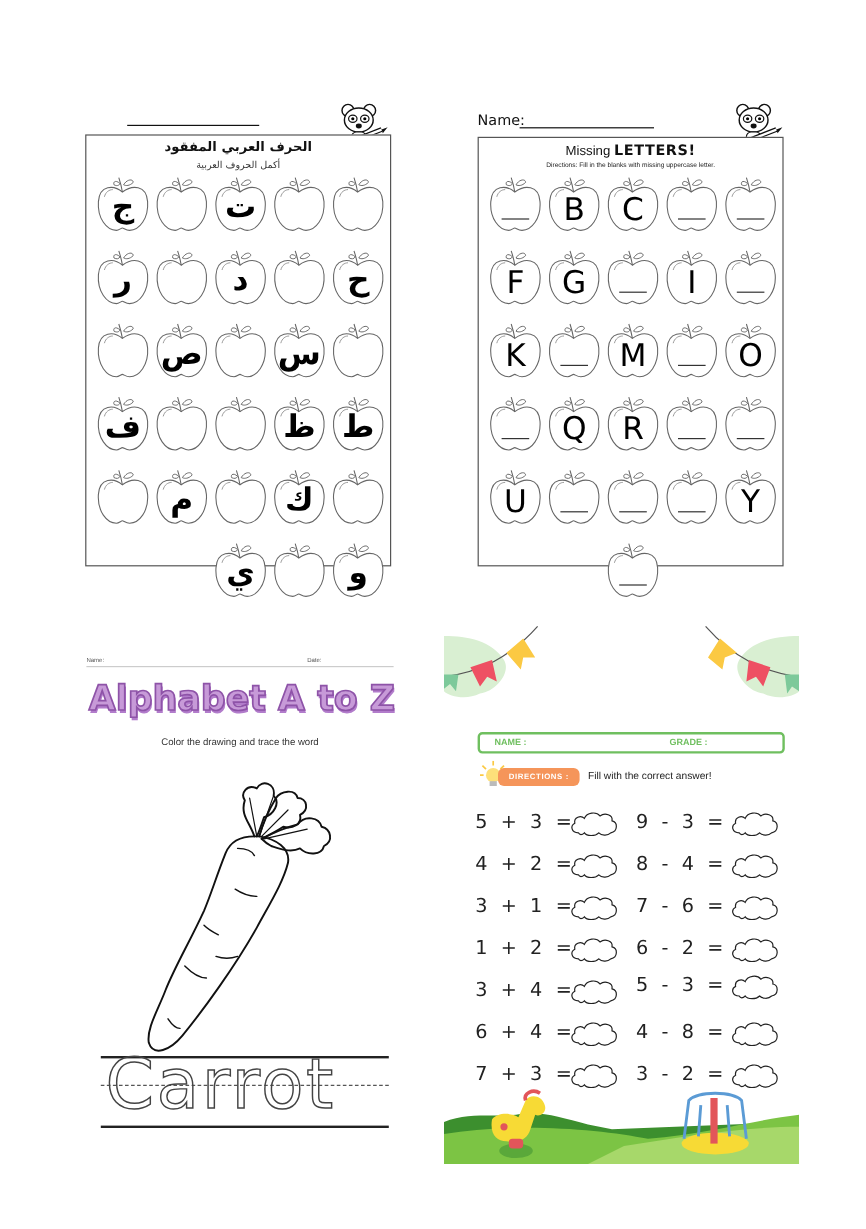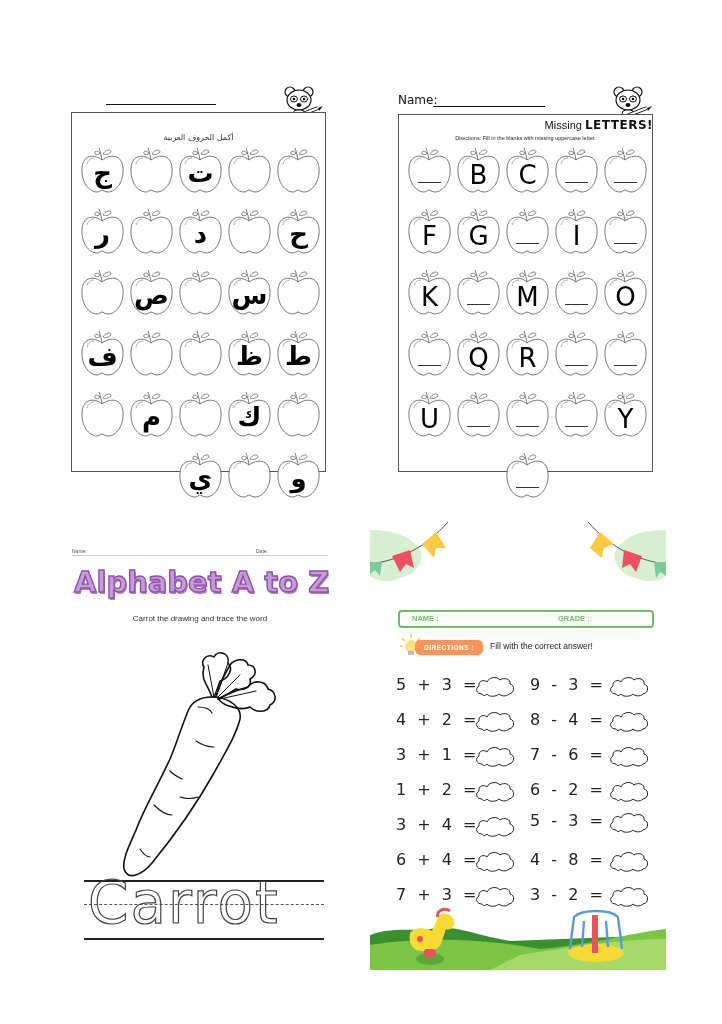--- a/index.html
+++ b/index.html
@@ -19,21 +19,21 @@
   .apple .blank { position: absolute; left: 12px; right: 12px; top: 36px; border-bottom: 1.4px solid #333; }
 
   
   .ar-name-label { font-family: "DejaVu Sans", sans-serif; font-weight: bold; font-size: 18px; direction: rtl; margin-top: 25px; }
   .name-line { position: absolute; border-bottom: 1.2px solid #111; }
   .ar-title { font-family: "DejaVu Sans", sans-serif; font-weight: bold; font-size: 11px; direction: rtl; text-align: center; }
   .ar-sub { font-family: "DejaVu Sans", sans-serif; font-size: 8px; direction: rtl; text-align: center; color: #333; }
 
   
   .en-name-label { font-family: "DejaVu Sans", sans-serif; font-size: 12px; }
-  .missing-title { text-align: right; font-size: 11px; }
+  .missing-title { text-align: center; font-size: 11px; }
   .missing-title .big { font-family: "DejaVu Sans", sans-serif; font-weight: bold; font-size: 12px; letter-spacing: 0.5px; }
   .directions-small { text-align: center; font-size: 5.5px; color: #222; }
 
   
   .alpha-head-label { font-size: 5px; color: #555; }
   .alpha-title { font-family: "DejaVu Sans", sans-serif; font-weight: bold; font-size: 29px; color: #c79ad8; letter-spacing: 0px;
     -webkit-text-stroke: 1.4px #8e53a8; text-shadow: 1px 2px 0 #b27ccb; white-space: nowrap; }
   .alpha-sub { font-size: 8px; color: #333; text-align: center; }
   .trace-word { font-family: "DejaVu Sans", sans-serif; font-size: 58px; color: transparent; -webkit-text-stroke: 1.2px #444;
     letter-spacing: 2px; line-height: 58px; }
@@ -73,20 +73,21 @@
     <ellipse cx="21" cy="21" rx="2.5" ry="2" fill="#111"></ellipse>
     <rect x="15" y="26" width="12" height="12" rx="4" fill="#fff" stroke="#111"></rect>
     <line x1="4" y1="38" x2="40" y2="24" stroke="#111" stroke-width="4"></line>
     <line x1="4" y1="38" x2="40" y2="24" stroke="#fff" stroke-width="2"></line>
     <path d="M40 24 L45 22 L41 27 Z" fill="#111"></path>
     <line x1="18" y1="38" x2="17" y2="48" stroke="#111"></line>
       <line x1="25" y1="38" x2="26" y2="48" stroke="#111"></line>
   </svg>
 
   <div class="frame" style="left:71px;top:112px;width:255px;height:360px;"></div>
+  <div class="abs ar-title" style="left:71px;top:116px;width:255px;">الحرف العربي المفقود</div>
   <div class="abs ar-sub" style="left:71px;top:133px;width:255px;">أكمل الحروف العربية</div>
 
   <div class="apple-grid" id="arabic-grid" style="left:79px;top:146px;direction:ltr;">
       <div class="apple">
         <svg viewBox="0 0 47 48">
           <path d="M23 14 C16 8 4 8 3 22 C2 36 10 46 18 46 C20 46 22 44 23 44 C24 44 26 46 29 46 C37 46 45 36 44 22 C43 8 31 8 23 14 Z" fill="#fff" stroke="#666" stroke-width="0.9"></path>
           <path d="M8 18 C9 14 12 12 15 12" fill="none" stroke="#888" stroke-width="0.7"></path>
           <path d="M23 14 C22 8 21 5 20 2" fill="none" stroke="#666" stroke-width="0.9"></path>
           <path d="M24 8 C27 3 32 3 32 6 C29 9 26 9 24 8 Z M21 7 C18 4 15 5 16 8 C18 9 20 9 21 7 Z" fill="#fff" stroke="#666" stroke-width="0.8"></path>
         </svg>
@@ -585,21 +586,21 @@
         <div class="blank"></div>
       </div>
     </div>
 </div>
 
 <div class="sheet" style="left:0;top:520px;width:360px;height:460px;">
   <div class="abs alpha-head-label" style="left:72px;top:28px;">Name:</div>
   <div class="abs alpha-head-label" style="left:256px;top:28px;">Date:</div>
   <div class="abs" style="left:72px;top:35px;width:256px;border-bottom:1px solid #ccc;"></div>
   <div class="abs alpha-title" style="left:74px;top:45px;">Alphabet A to Z</div>
-  <div class="abs alpha-sub" style="left:72px;top:94px;width:256px;">Carrot the drawing and trace the word</div>
+  <div class="abs alpha-sub" style="left:72px;top:94px;width:256px;">Color the drawing and trace the word</div>
 
   <svg class="abs" style="left:100px;top:115px;" width="200" height="250" viewBox="0 0 200 250">
     <g fill="none" stroke="#111" stroke-width="1.6" stroke-linejoin="round" stroke-linecap="round">
 
       <path d="M112 62 C108 50 100 44 104 32 C100 26 106 18 114 22 C118 14 130 18 128 28 C134 34 128 44 120 46 C118 52 116 58 114 62"></path>
       <path d="M116 62 C120 48 124 40 130 30 C134 24 146 22 148 30 C156 30 158 40 150 44 C152 52 144 56 136 54 C130 58 122 62 118 64"></path>
       <path d="M118 64 C130 58 140 54 148 52 C154 44 166 46 168 54 C176 56 178 66 170 70 C168 78 156 78 150 72 C142 76 132 72 126 70 C122 68 120 66 118 64"></path>
       <path d="M108 30 L114 62 M128 28 L116 62 M156 56 L120 64 M140 40 L118 62" stroke-width="1"></path>
 
       <path d="M112 62 C100 62 92 66 88 76 C80 96 76 110 70 124 C58 150 46 170 38 190 C32 206 22 222 24 234 C28 246 42 240 52 228 C70 206 96 170 114 138 C126 116 136 100 140 84 C142 72 130 64 116 62 Z"></path>

